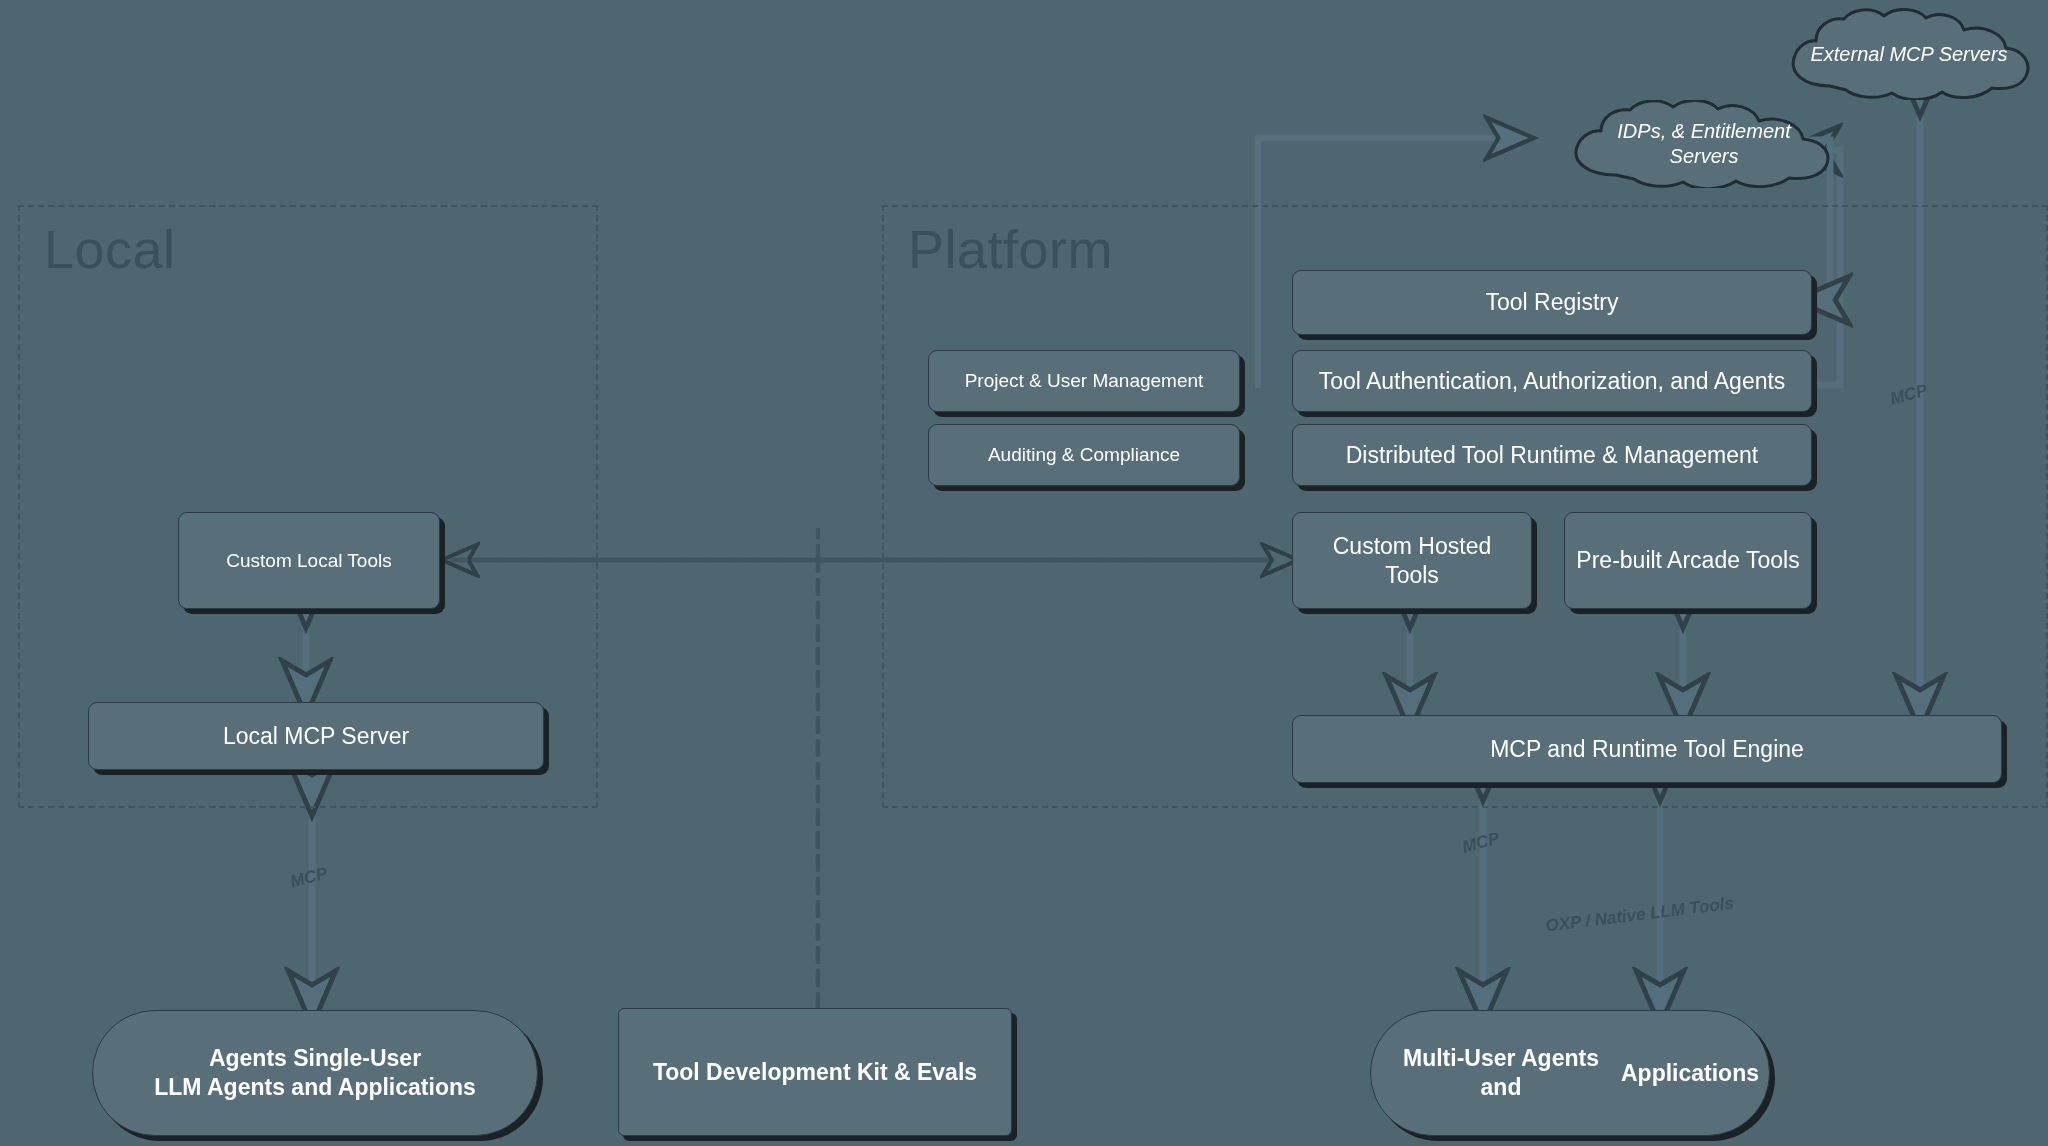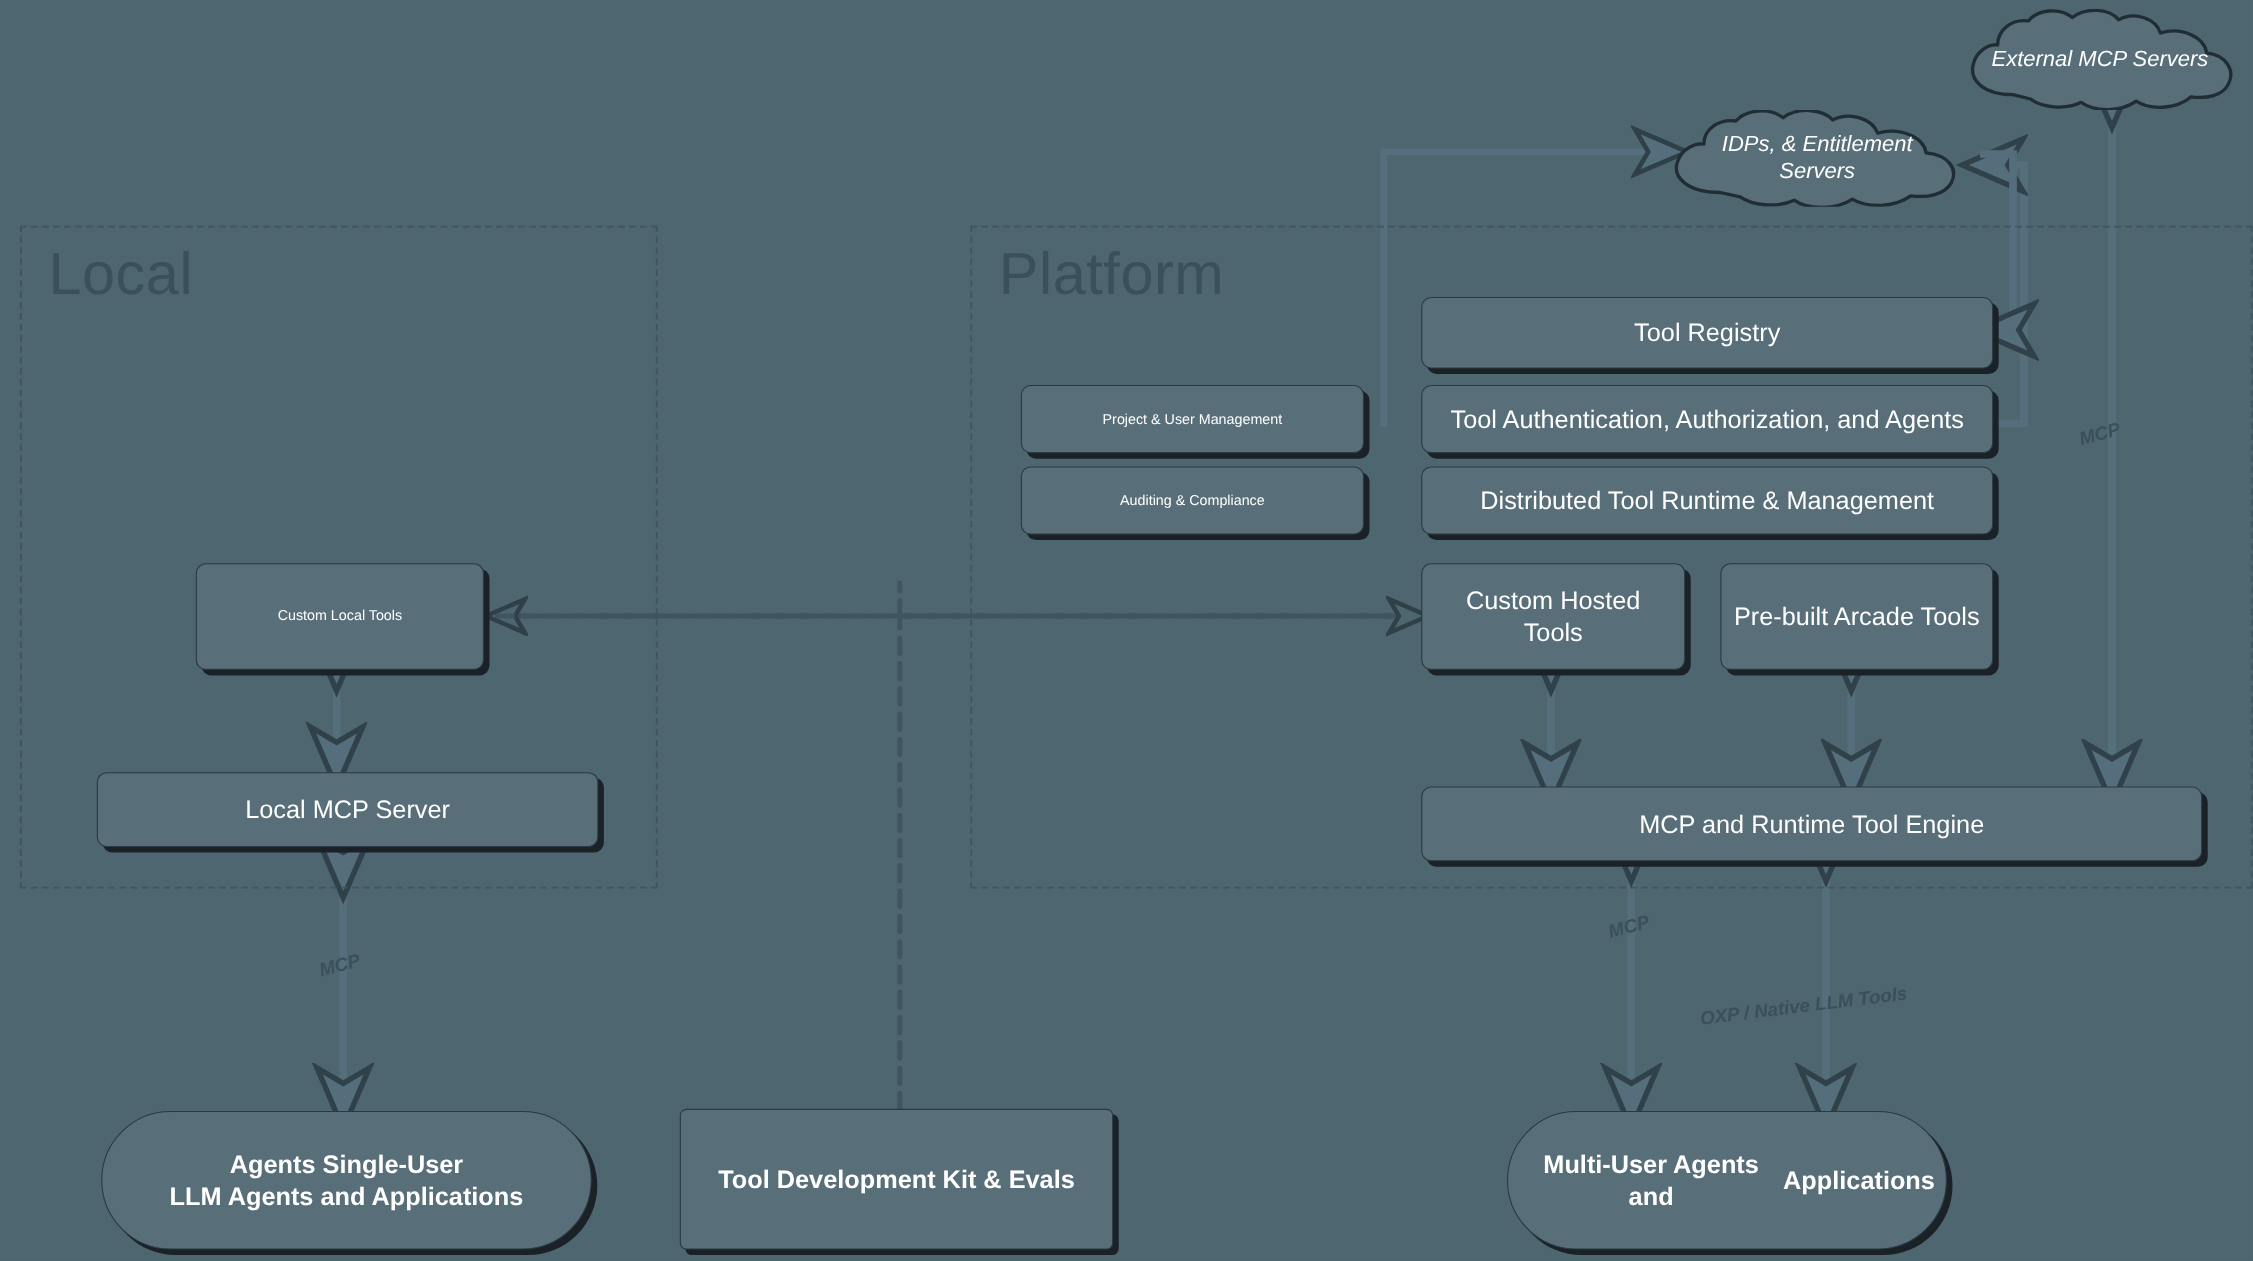--- a/index.html
+++ b/index.html
@@ -36,21 +36,21 @@
     background:#586e79;
     border:1.5px solid #2b3a42;
     border-radius:9px;
     box-shadow:5px 5px 0 0 #1b2227;
     color:#ffffff;
     display:flex;align-items:center;justify-content:center;
     text-align:center;
     box-sizing:border-box;
     padding:4px 10px;
     line-height:1.25;
-    font-size:13px;
+    font-size:19px;
     font-weight:400;
   }
   .box.big{font-size:23px;}
   .box.bold{font-weight:bold;font-size:23px;}
   .box.stadium{border-radius:90px;}
   .box.rect{border-radius:6px;}
 
   
   .cloud{
     position:absolute;
@@ -137,21 +137,21 @@
     <div class="cloud" style="left:1778px;top:8px;width:262px;height:92px;">
       <svg class="cloud-svg" viewBox="0 0 262 92" preserveAspectRatio="none">
         <path d="M52,78 C24,78 12,64 16,50 C19,38 30,32 38,33 C38,19 51,9 66,11
                  C74,1 94,-2 106,8 C118,-2 140,0 148,10 C163,2 182,9 186,22
                  C206,16 226,26 228,40 C246,42 254,56 248,68 C243,79 228,82 214,80
                  C200,92 176,92 164,84 C150,94 126,94 114,85 C100,92 78,90 68,82 Z" fill="#586e79" stroke="#212d34" stroke-width="3" stroke-linejoin="round"></path>
       </svg>
       <span class="cloud-label">External MCP Servers</span>
     </div>
 
-    <div class="cloud" style="left:1508px;top:100px;width:288px;height:88px;">
+    <div class="cloud" style="left:1560px;top:100px;width:288px;height:88px;">
       <svg class="cloud-svg" viewBox="0 0 288 88" preserveAspectRatio="none">
         <path d="M56,75 C26,75 12,61 17,47 C21,35 33,30 41,31 C41,17 55,8 70,10
                  C79,0 100,-3 113,7 C126,-3 149,-1 158,9 C174,1 194,8 199,21
                  C220,15 241,25 243,39 C264,41 272,54 266,66 C260,77 244,80 229,78
                  C214,89 189,89 176,81 C161,91 136,91 123,82 C108,89 85,87 74,79 Z" fill="#586e79" stroke="#212d34" stroke-width="3" stroke-linejoin="round"></path>
       </svg>
       <span class="cloud-label">IDPs, &amp; Entitlement Servers</span>
     </div>
 
     <div class="box" style="left:178px;top:512px;width:262px;height:97px;">Custom Local Tools</div>

